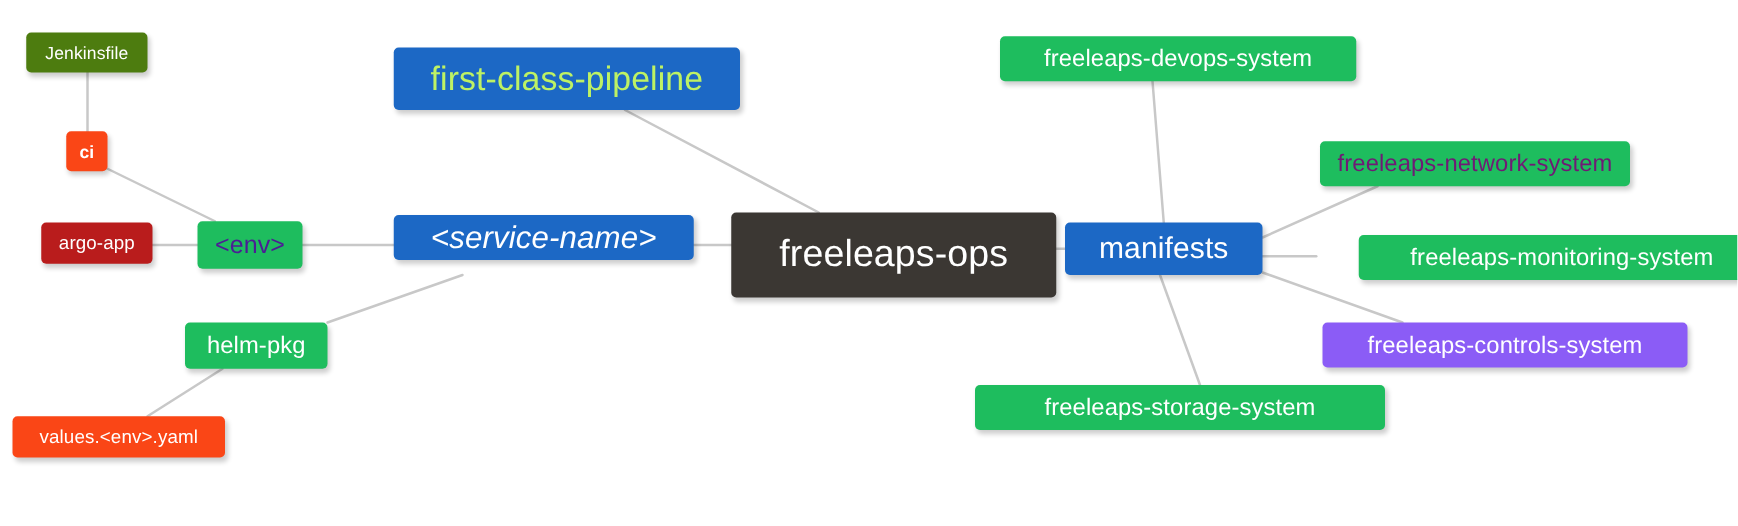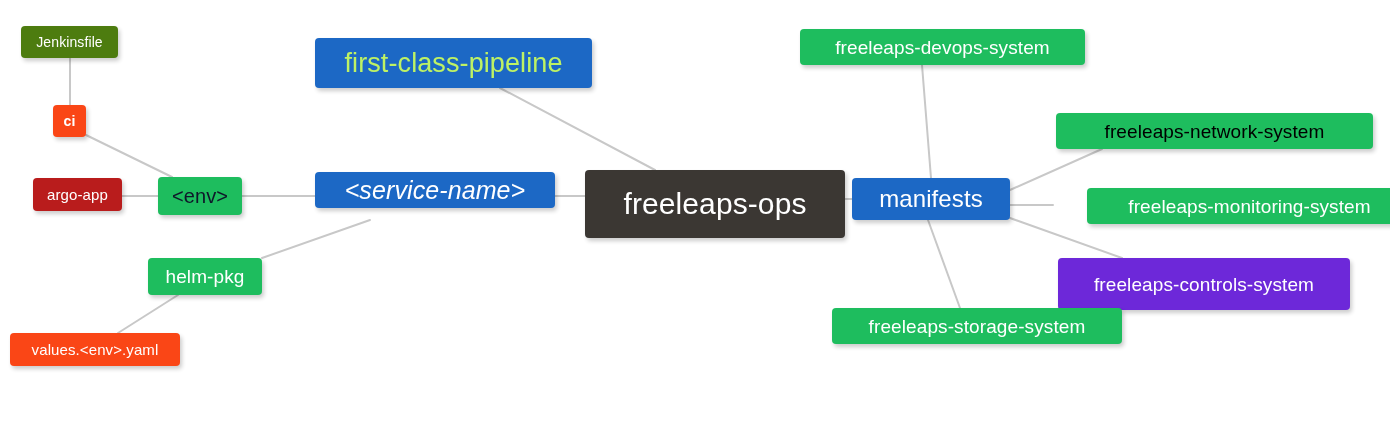--- a/index.html
+++ b/index.html
@@ -66,21 +66,21 @@
   <div id="node-layer">
       <div class="node" style="left: 21px; top: 26px; width: 97px; height: 32px; background: #4d7c0f; font-size: 14px; color: rgb(255, 255, 255);">
         <span class="node-label">Jenkinsfile</span>
       </div>
       <div class="node" style="left: 53px; top: 105px; width: 33px; height: 32px; background: rgb(250, 70, 22); font-size: 14px; color: rgb(255, 255, 255); font-weight: bold;">
         <span class="node-label">ci</span>
       </div>
       <div class="node" style="left: 33px; top: 178px; width: 89px; height: 33px; background: #b91c1c; font-size: 15px; color: rgb(255, 255, 255);">
         <span class="node-label">argo-app</span>
       </div>
-      <div class="node" style="left: 158px; top: 177px; width: 84px; height: 38px; background: rgb(30, 189, 94); font-size: 20px; color: #0f172a;">
+      <div class="node" style="left: 158px; top: 177px; width: 84px; height: 38px; background: rgb(30, 189, 94); font-size: 20px; color: #4c1d95;">
         <span class="node-label">&lt;env&gt;</span>
       </div>
       <div class="node" style="left: 148px; top: 258px; width: 114px; height: 37px; background: rgb(30, 189, 94); font-size: 19px; color: rgb(255, 255, 255);">
         <span class="node-label">helm-pkg</span>
       </div>
       <div class="node" style="left: 10px; top: 333px; width: 170px; height: 33px; background: rgb(250, 70, 22); font-size: 15px; color: rgb(255, 255, 255);">
         <span class="node-label">values.&lt;env&gt;.yaml</span>
       </div>
       <div class="node" style="left: 315px; top: 38px; width: 277px; height: 50px; background: rgb(28, 104, 197); font-size: 27px; color: #bef264;">
         <span class="node-label">first-class-pipeline</span>
@@ -90,26 +90,26 @@
       </div>
       <div class="node" style="left: 585px; top: 170px; width: 260px; height: 68px; background: rgb(59, 55, 51); font-size: 30px; color: rgb(255, 255, 255);">
         <span class="node-label">freeleaps-ops</span>
       </div>
       <div class="node" style="left: 852px; top: 178px; width: 158px; height: 42px; background: rgb(28, 104, 197); font-size: 24px; color: rgb(255, 255, 255); justify-content: center;">
         <span class="node-label">manifests</span>
       </div>
       <div class="node" style="left: 800px; top: 29px; width: 285px; height: 36px; background: rgb(30, 189, 94); font-size: 19px; color: rgb(255, 255, 255); text-align: right;">
         <span class="node-label">freeleaps-devops-system</span>
       </div>
-      <div class="node" style="left: 1056px; top: 113px; width: 317px; height: 36px; background: rgb(30, 189, 94); font-size: 19px; color: #000000;">
+      <div class="node" style="left: 1056px; top: 113px; width: 248px; height: 36px; background: rgb(30, 189, 94); font-size: 19px; color: #701a75;">
         <span class="node-label">freeleaps-network-system</span>
       </div>
       <div class="node" style="left: 1053px; top: 188px; width: 325px; height: 36px; background: rgb(30, 189, 94); font-size: 19px; color: rgb(255, 255, 255); margin-left: 34px;">
         <span class="node-label">freeleaps-monitoring-system</span>
       </div>
-      <div class="node" style="left: 1058px; top: 258px; width: 292px; height: 52px; background: #6d28d9; font-size: 19px; color: rgb(255, 255, 255);">
+      <div class="node" style="left: 1058px; top: 258px; width: 292px; height: 36px; background: #8b5cf6; font-size: 19px; color: rgb(255, 255, 255);">
         <span class="node-label">freeleaps-controls-system</span>
       </div>
-      <div class="node" style="left: 832px; top: 308px; width: 290px; height: 36px; background: rgb(30, 189, 94); font-size: 19px; color: rgb(255, 255, 255);">
+      <div class="node" style="left: 780px; top: 308px; width: 328px; height: 36px; background: rgb(30, 189, 94); font-size: 19px; color: rgb(255, 255, 255);">
         <span class="node-label">freeleaps-storage-system</span>
       </div>
     </div>
 </div>
 
 </body></html>

